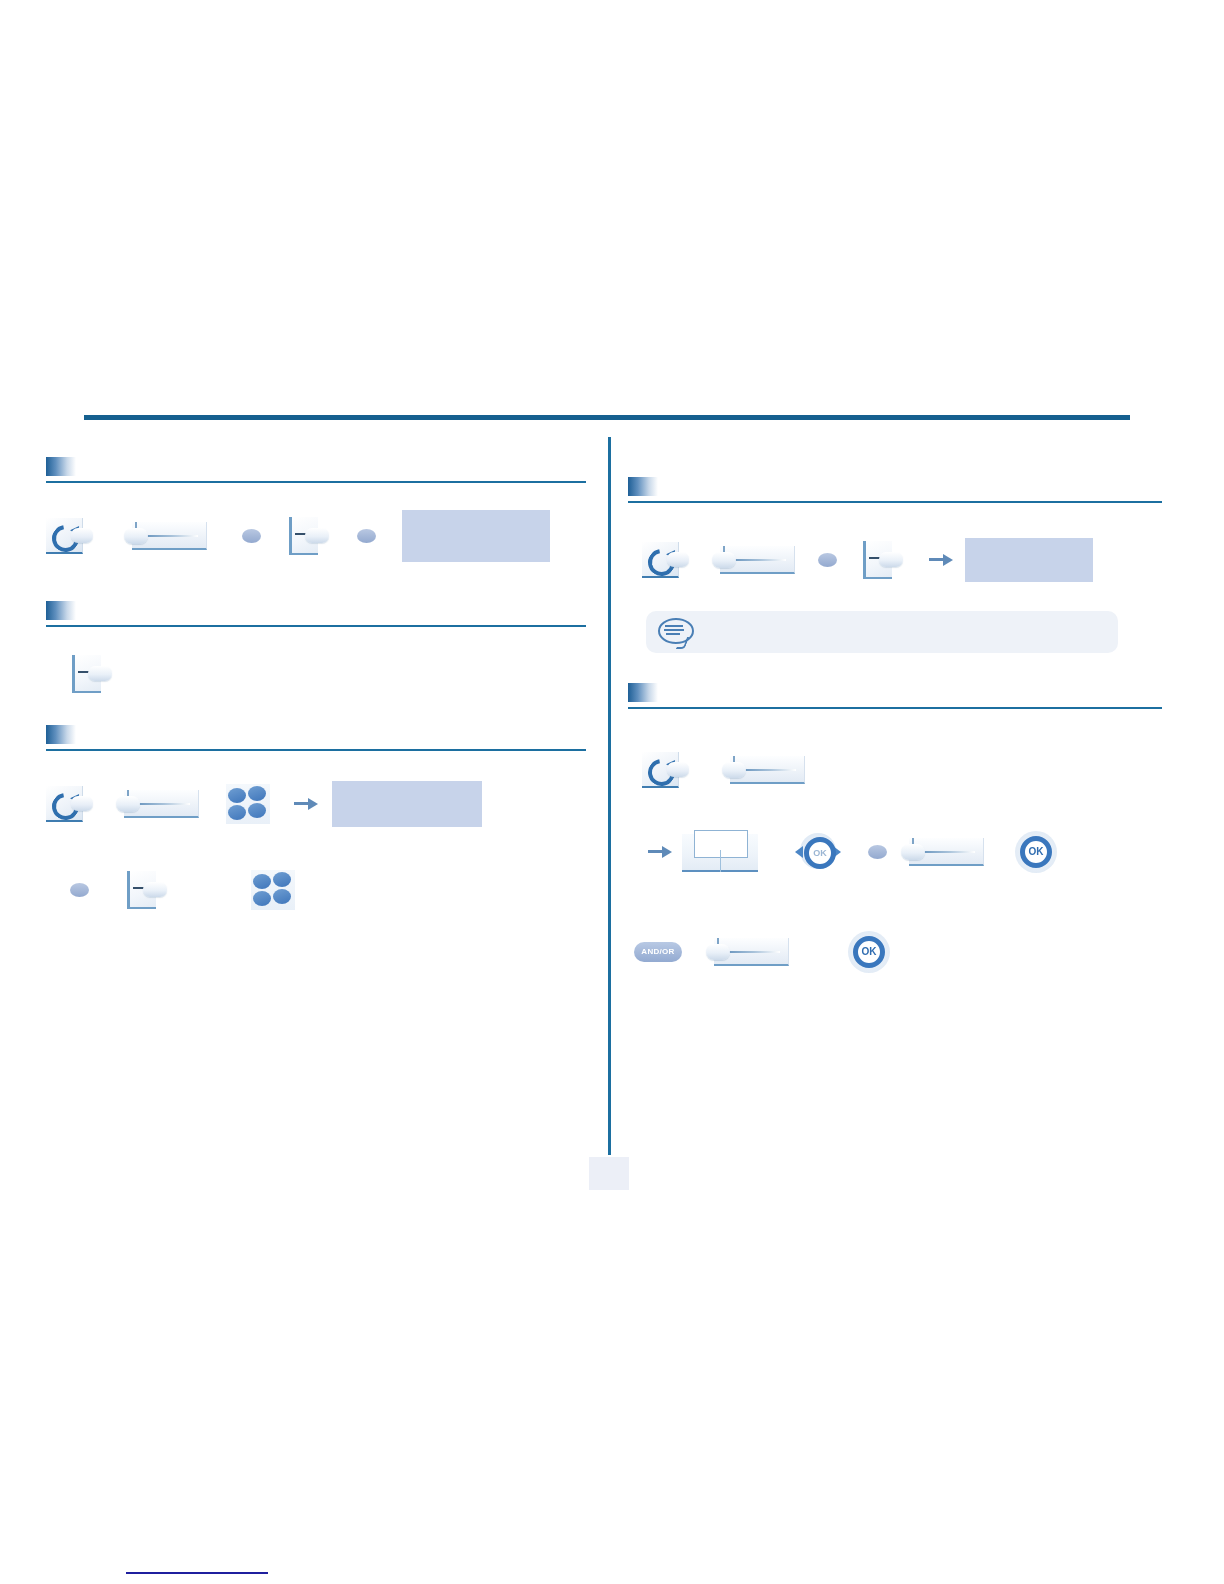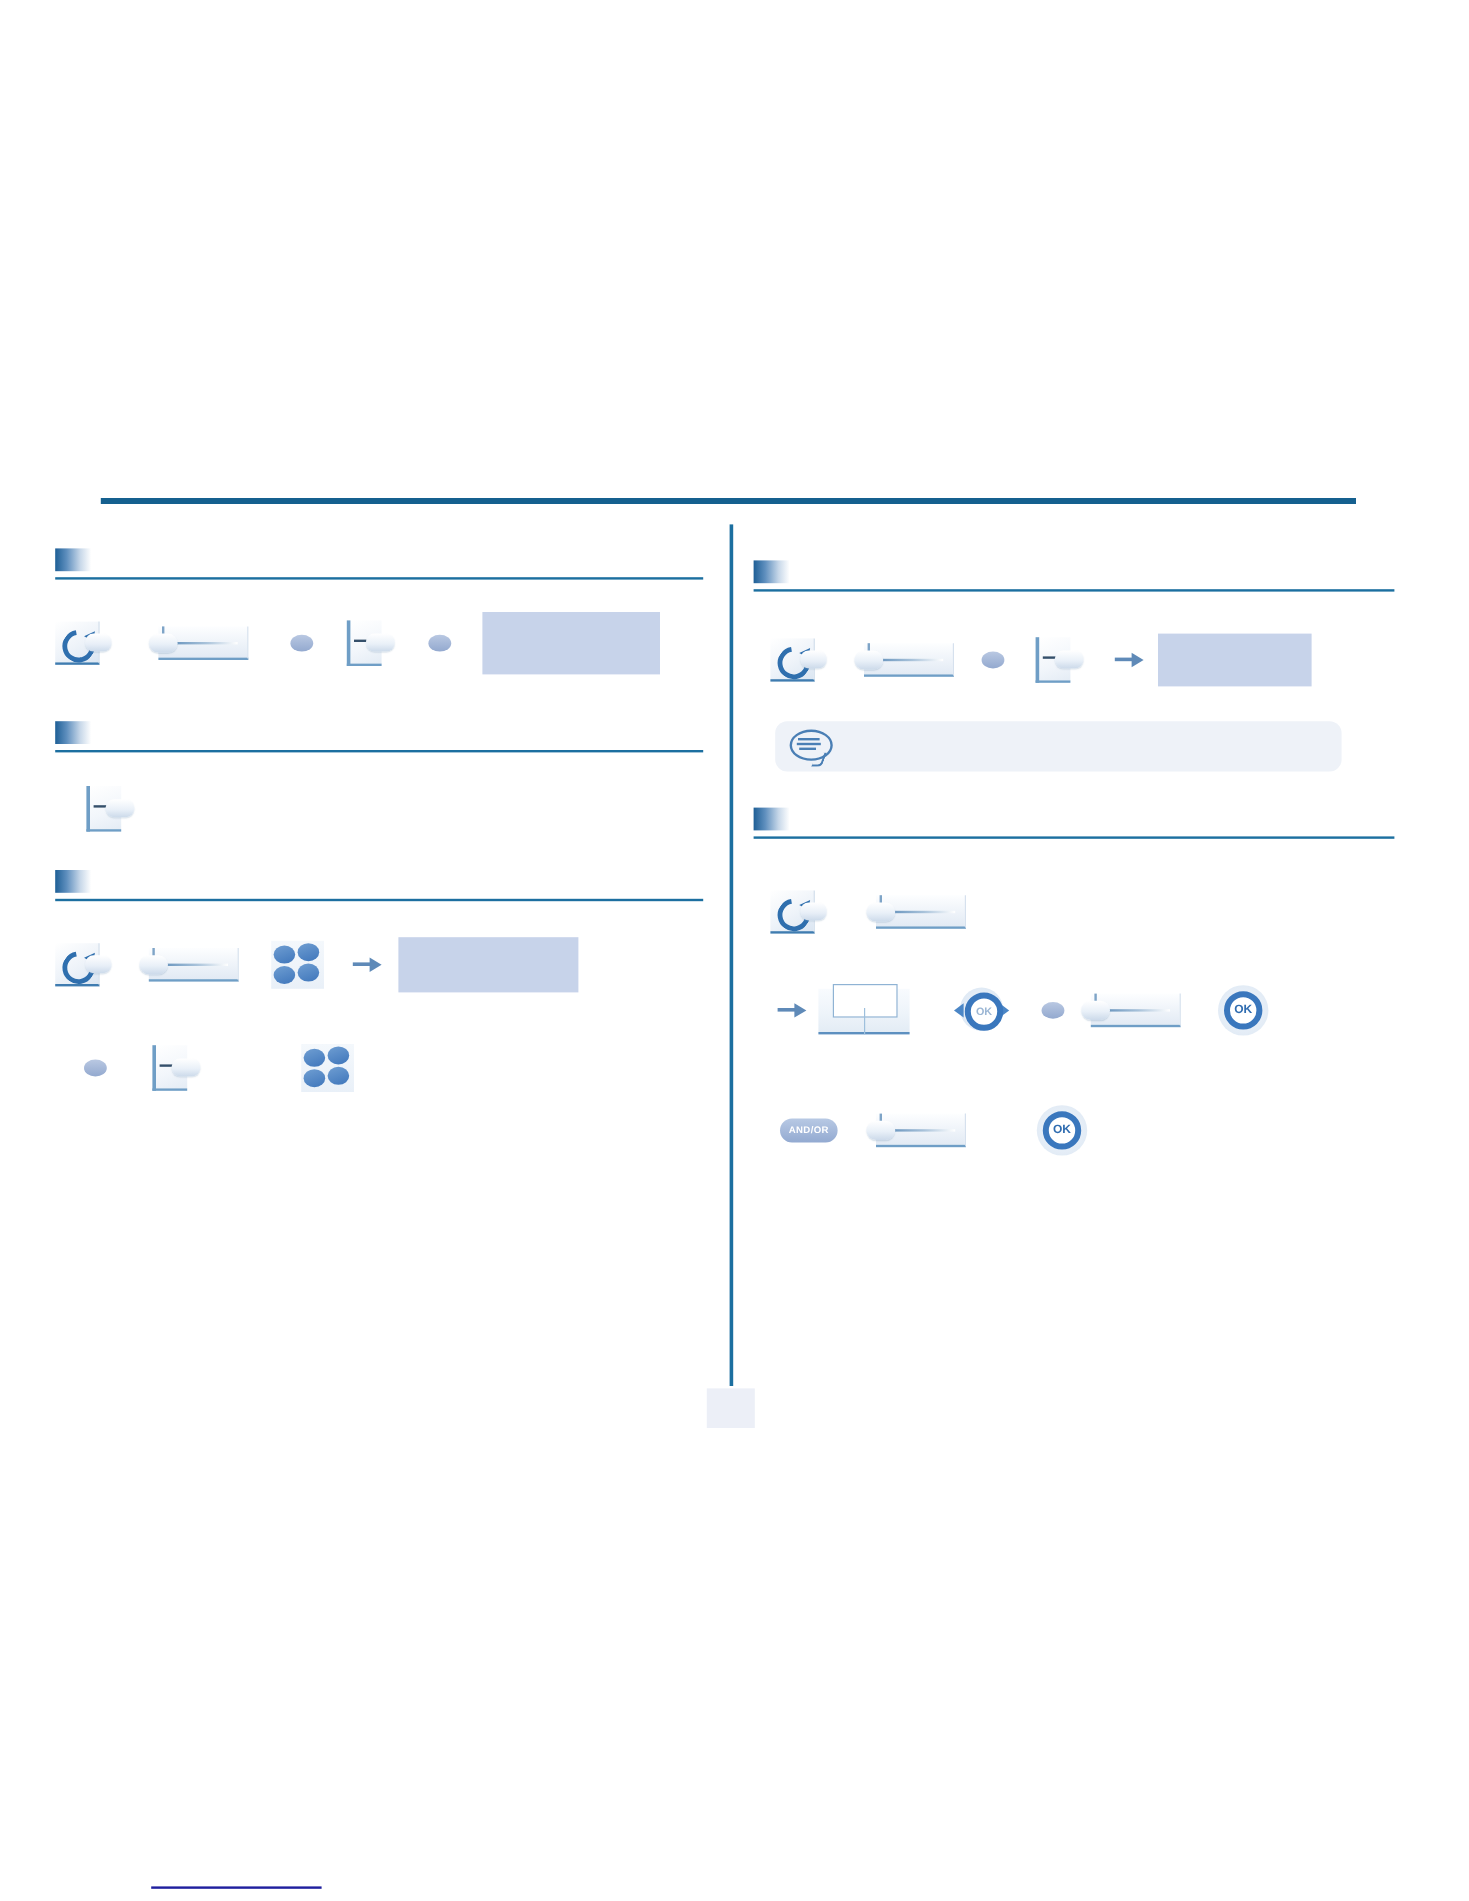--- a/index.html
+++ b/index.html
@@ -59,21 +59,21 @@
     position: absolute;
     left: 126px;
     top: 1572px;
     width: 142px;
     height: 2px;
     background: #1f1f9e;
   }
 
   
   .col-left  { position: absolute; left: 46px;  top: 455px; width: 540px; }
-  .col-right { position: absolute; left: 628px; top: 455px; width: 534px; }
+  .col-right { position: absolute; left: 628px; top: 465px; width: 534px; }
 
   
   .section-head {
     position: relative;
     height: 28px;
     margin-bottom: 4px;
   }
   .section-head .tab {
     position: absolute;
     left: 0;
@@ -631,21 +631,21 @@
           <div class="knob"></div>
       </div>
       <div class="ic-ok" style="margin-left:30px;">
         <div class="halo"></div>
           <div class="ring"></div>
         <div class="lbl">OK</div>
       </div>
     </div>
 
     <div class="flow" style="margin-top:48px; height:50px;">
-      <div class="ic-andor" style="margin-left:22px;">AND/OR</div>
+      <div class="ic-andor" style="margin-left:6px;">AND/OR</div>
       <div class="ic-slider" style="margin-left:22px;">
         <div class="panel"></div>
           <div class="track"></div>
           <div class="stem"></div>
           <div class="knob"></div>
       </div>
       <div class="ic-ok" style="margin-left:58px;">
         <div class="halo"></div>
           <div class="ring"></div>
         <div class="lbl">OK</div>

